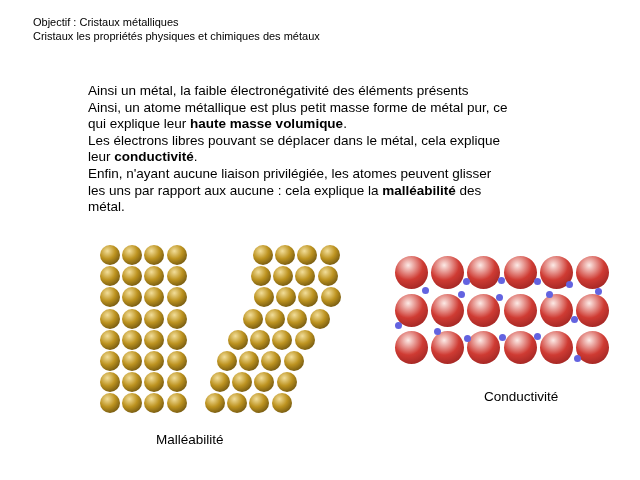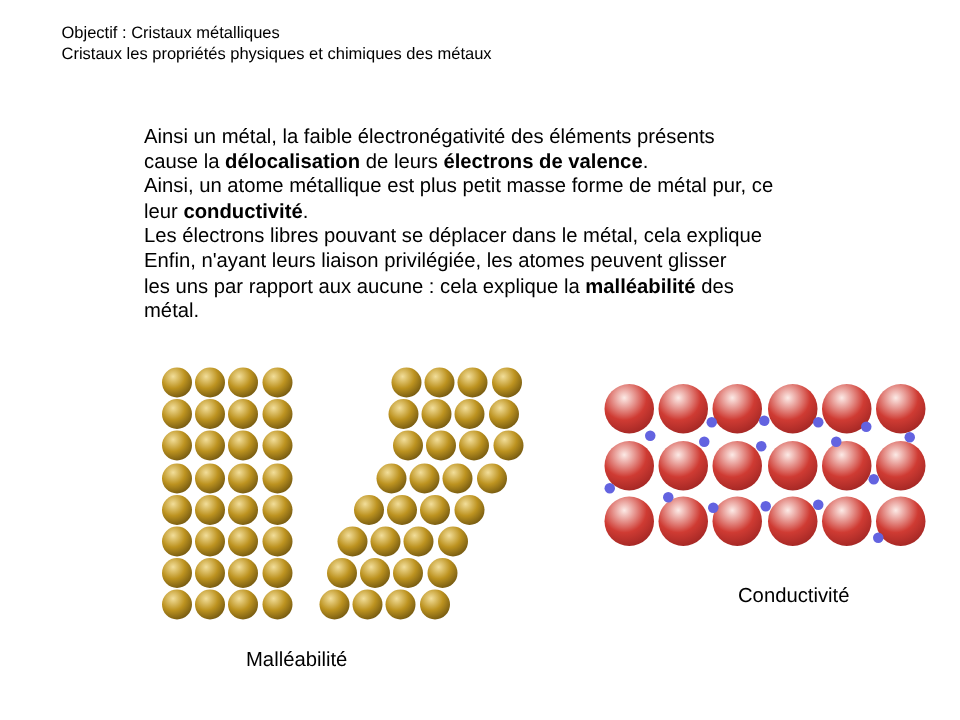--- a/index.html
+++ b/index.html
@@ -4,21 +4,21 @@
 <style>
   html, body { margin: 0; padding: 0; }
   body {
     width: 640px; height: 480px;
     background: #ffffff;
     font-family: "Liberation Sans", sans-serif;
     color: #000000;
     position: relative;
     overflow: hidden;
   }
-  .slide { position: absolute; inset: 0; width: 522px; height: 480px; background: #ffffff; margin-left: 8px; }
+  .slide { position: absolute; inset: 0; width: 522px; height: 480px; background: #ffffff; }
   .header {
     position: absolute; left: 33px; top: 16px;
     font-size: 11px; line-height: 13.5px; white-space: nowrap;
   }
   .paragraph {
     position: absolute; left: 88px; top: 83px;
     font-size: 13.5px; line-height: 16.6px; white-space: nowrap;
   }
   .pline { height: 16.6px; }
   .pline b { font-weight: bold; }
@@ -34,25 +34,25 @@
 
 <div class="slide">
 
   <div class="header">
     <div>Objectif : Cristaux métalliques</div>
     <div>Cristaux les propriétés physiques et chimiques des métaux</div>
   </div>
 
   <div class="paragraph" id="paragraph">
       <div class="pline"><span>Ainsi un métal, la faible électronégativité des éléments présents</span></div>
-      <div class="pline"><span>cause la </span><b>délocalisation</b><span> de leurs </span><b>électrons de valence</b><span>.</span></div>
       <div class="pline"><span>Ainsi, un atome métallique est plus petit masse forme de métal pur, ce</span></div>
+      <div class="pline"><span>qui explique leur </span><b>haute masse volumique</b><span>.</span></div>
+      <div class="pline"><span>Les électrons libres pouvant se déplacer dans le métal, cela explique</span></div>
       <div class="pline"><span>leur </span><b>conductivité</b><span>.</span></div>
-      <div class="pline"><span>Les électrons libres pouvant se déplacer dans le métal, cela explique</span></div>
-      <div class="pline"><span>Enfin, n'ayant leurs liaison privilégiée, les atomes peuvent glisser</span></div>
+      <div class="pline"><span>Enfin, n'ayant aucune liaison privilégiée, les atomes peuvent glisser</span></div>
       <div class="pline"><span>les uns par rapport aux aucune : cela explique la </span><b>malléabilité</b><span> des</span></div>
       <div class="pline"><span>métal.</span></div>
     </div>
 
   <div class="diagram-layer" id="malleability">
       <div class="sphere" style="left: 100px; top: 245px; width: 20px; height: 20px; background: radial-gradient(circle at 37% 30%, rgb(242, 222, 154) 0%, rgb(189, 147, 32) 42%, rgb(85, 64, 10) 95%);"></div>
       <div class="sphere" style="left: 122.2px; top: 245px; width: 20px; height: 20px; background: radial-gradient(circle at 37% 30%, rgb(242, 222, 154) 0%, rgb(189, 147, 32) 42%, rgb(85, 64, 10) 95%);"></div>
       <div class="sphere" style="left: 144.4px; top: 245px; width: 20px; height: 20px; background: radial-gradient(circle at 37% 30%, rgb(242, 222, 154) 0%, rgb(189, 147, 32) 42%, rgb(85, 64, 10) 95%);"></div>
       <div class="sphere" style="left: 166.6px; top: 245px; width: 20px; height: 20px; background: radial-gradient(circle at 37% 30%, rgb(242, 222, 154) 0%, rgb(189, 147, 32) 42%, rgb(85, 64, 10) 95%);"></div>
       <div class="sphere" style="left: 100px; top: 266.2px; width: 20px; height: 20px; background: radial-gradient(circle at 37% 30%, rgb(242, 222, 154) 0%, rgb(189, 147, 32) 42%, rgb(85, 64, 10) 95%);"></div>

